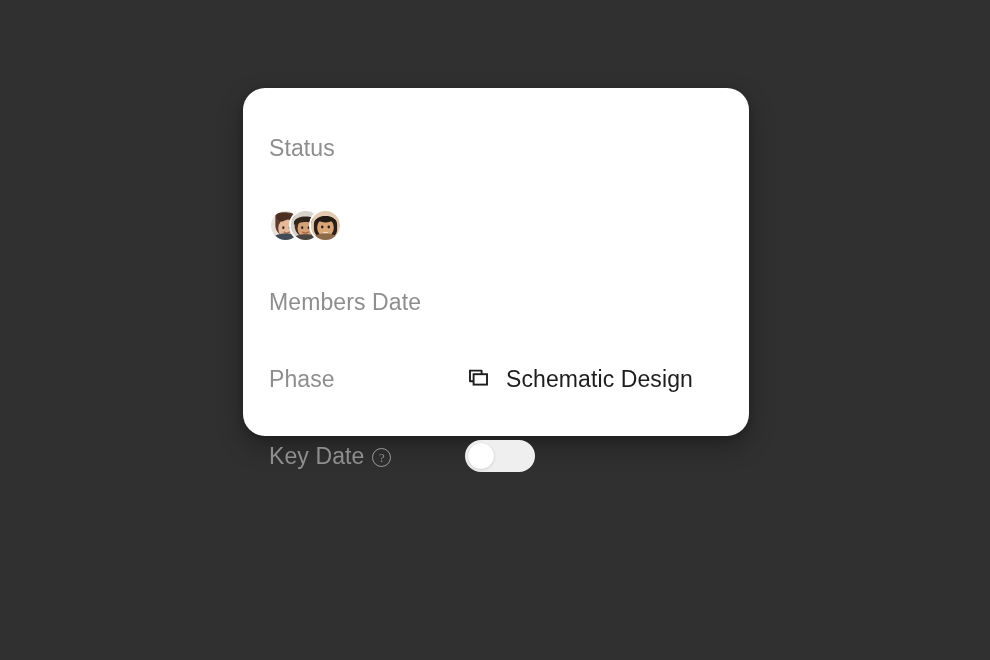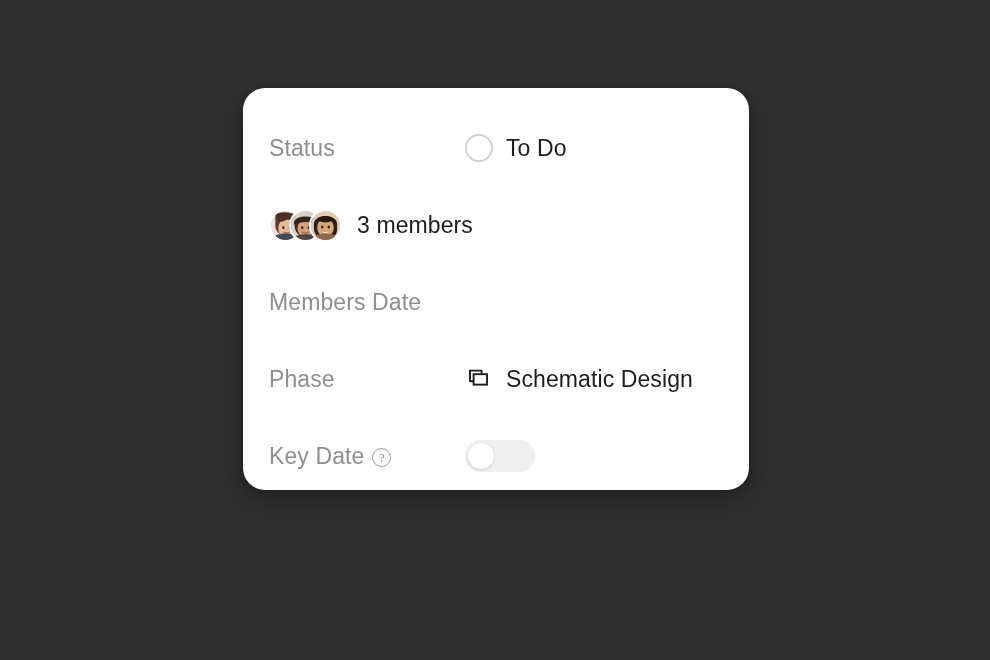--- a/index.html
+++ b/index.html
@@ -15,21 +15,21 @@
     font-family: "Liberation Sans", sans-serif;
     -webkit-font-smoothing: antialiased;
     position: relative;
   }
 
   .card {
     position: absolute;
     left: 243px;
     top: 88px;
     width: 506px;
-    height: 402px;
+    height: 348px;
     background: #ffffff;
     border-radius: 22px;
     box-shadow: 0 10px 26px rgba(0,0,0,0.30), 0 2px 6px rgba(0,0,0,0.18);
   }
 
   .rows {
     position: absolute;
     left: 26px;
     top: 36px;
     right: 0;
@@ -157,24 +157,20 @@
 </style>
 </head>
 <body>
 
 <div class="card">
   <div class="rows">
 
     <div class="row">
       <div class="label-cell">
         <span class="label">Status</span>
-      </div>
-      <div class="value-cell">
-        <span class="status-circle"></span>
-        <span class="value">To Do</span>
       </div>
     </div>
 
     <div class="row">
       <div class="value-cell">
         <span class="avatars">
           <span class="avatar">
             <svg viewBox="0 0 40 40">
               <rect width="40" height="40" fill="#e9e2dc"></rect>
               <path d="M6 6 C6 0 34 0 34 8 L34 22 C34 30 26 34 20 34 C12 34 6 28 6 20 Z" fill="#5c3c2e"></path>
@@ -204,21 +200,20 @@
               <path d="M4 18 C4 4 36 4 36 18 L36 26 C36 34 29 38 20 38 C11 38 4 33 4 24 Z" fill="#2b1f18"></path>
               <ellipse cx="20" cy="23" rx="11.5" ry="13" fill="#d9a678"></ellipse>
               <path d="M5 15 C9 4 31 4 35 15 C30 12 26 16 20 16 C14 16 10 12 5 15 Z" fill="#241a14"></path>
               <ellipse cx="15.5" cy="22" rx="1.7" ry="2" fill="#2b1f18"></ellipse>
               <ellipse cx="24.5" cy="22" rx="1.7" ry="2" fill="#2b1f18"></ellipse>
               <path d="M15.5 28.5 Q20 33 24.5 28.5 Q20 30.5 15.5 28.5 Z" fill="#ffffff"></path>
               <path d="M0 40 C4 33 12 31 20 31 C28 31 36 33 40 40 Z" fill="#8d6a4a"></path>
             </svg>
           </span>
         </span>
-        <span class="value">3 members</span>
       </div>
     </div>
 
     <div class="row">
       <div class="label-cell">
         <span class="label">Members Date</span>
       </div>
     </div>
 
     <div class="row">

